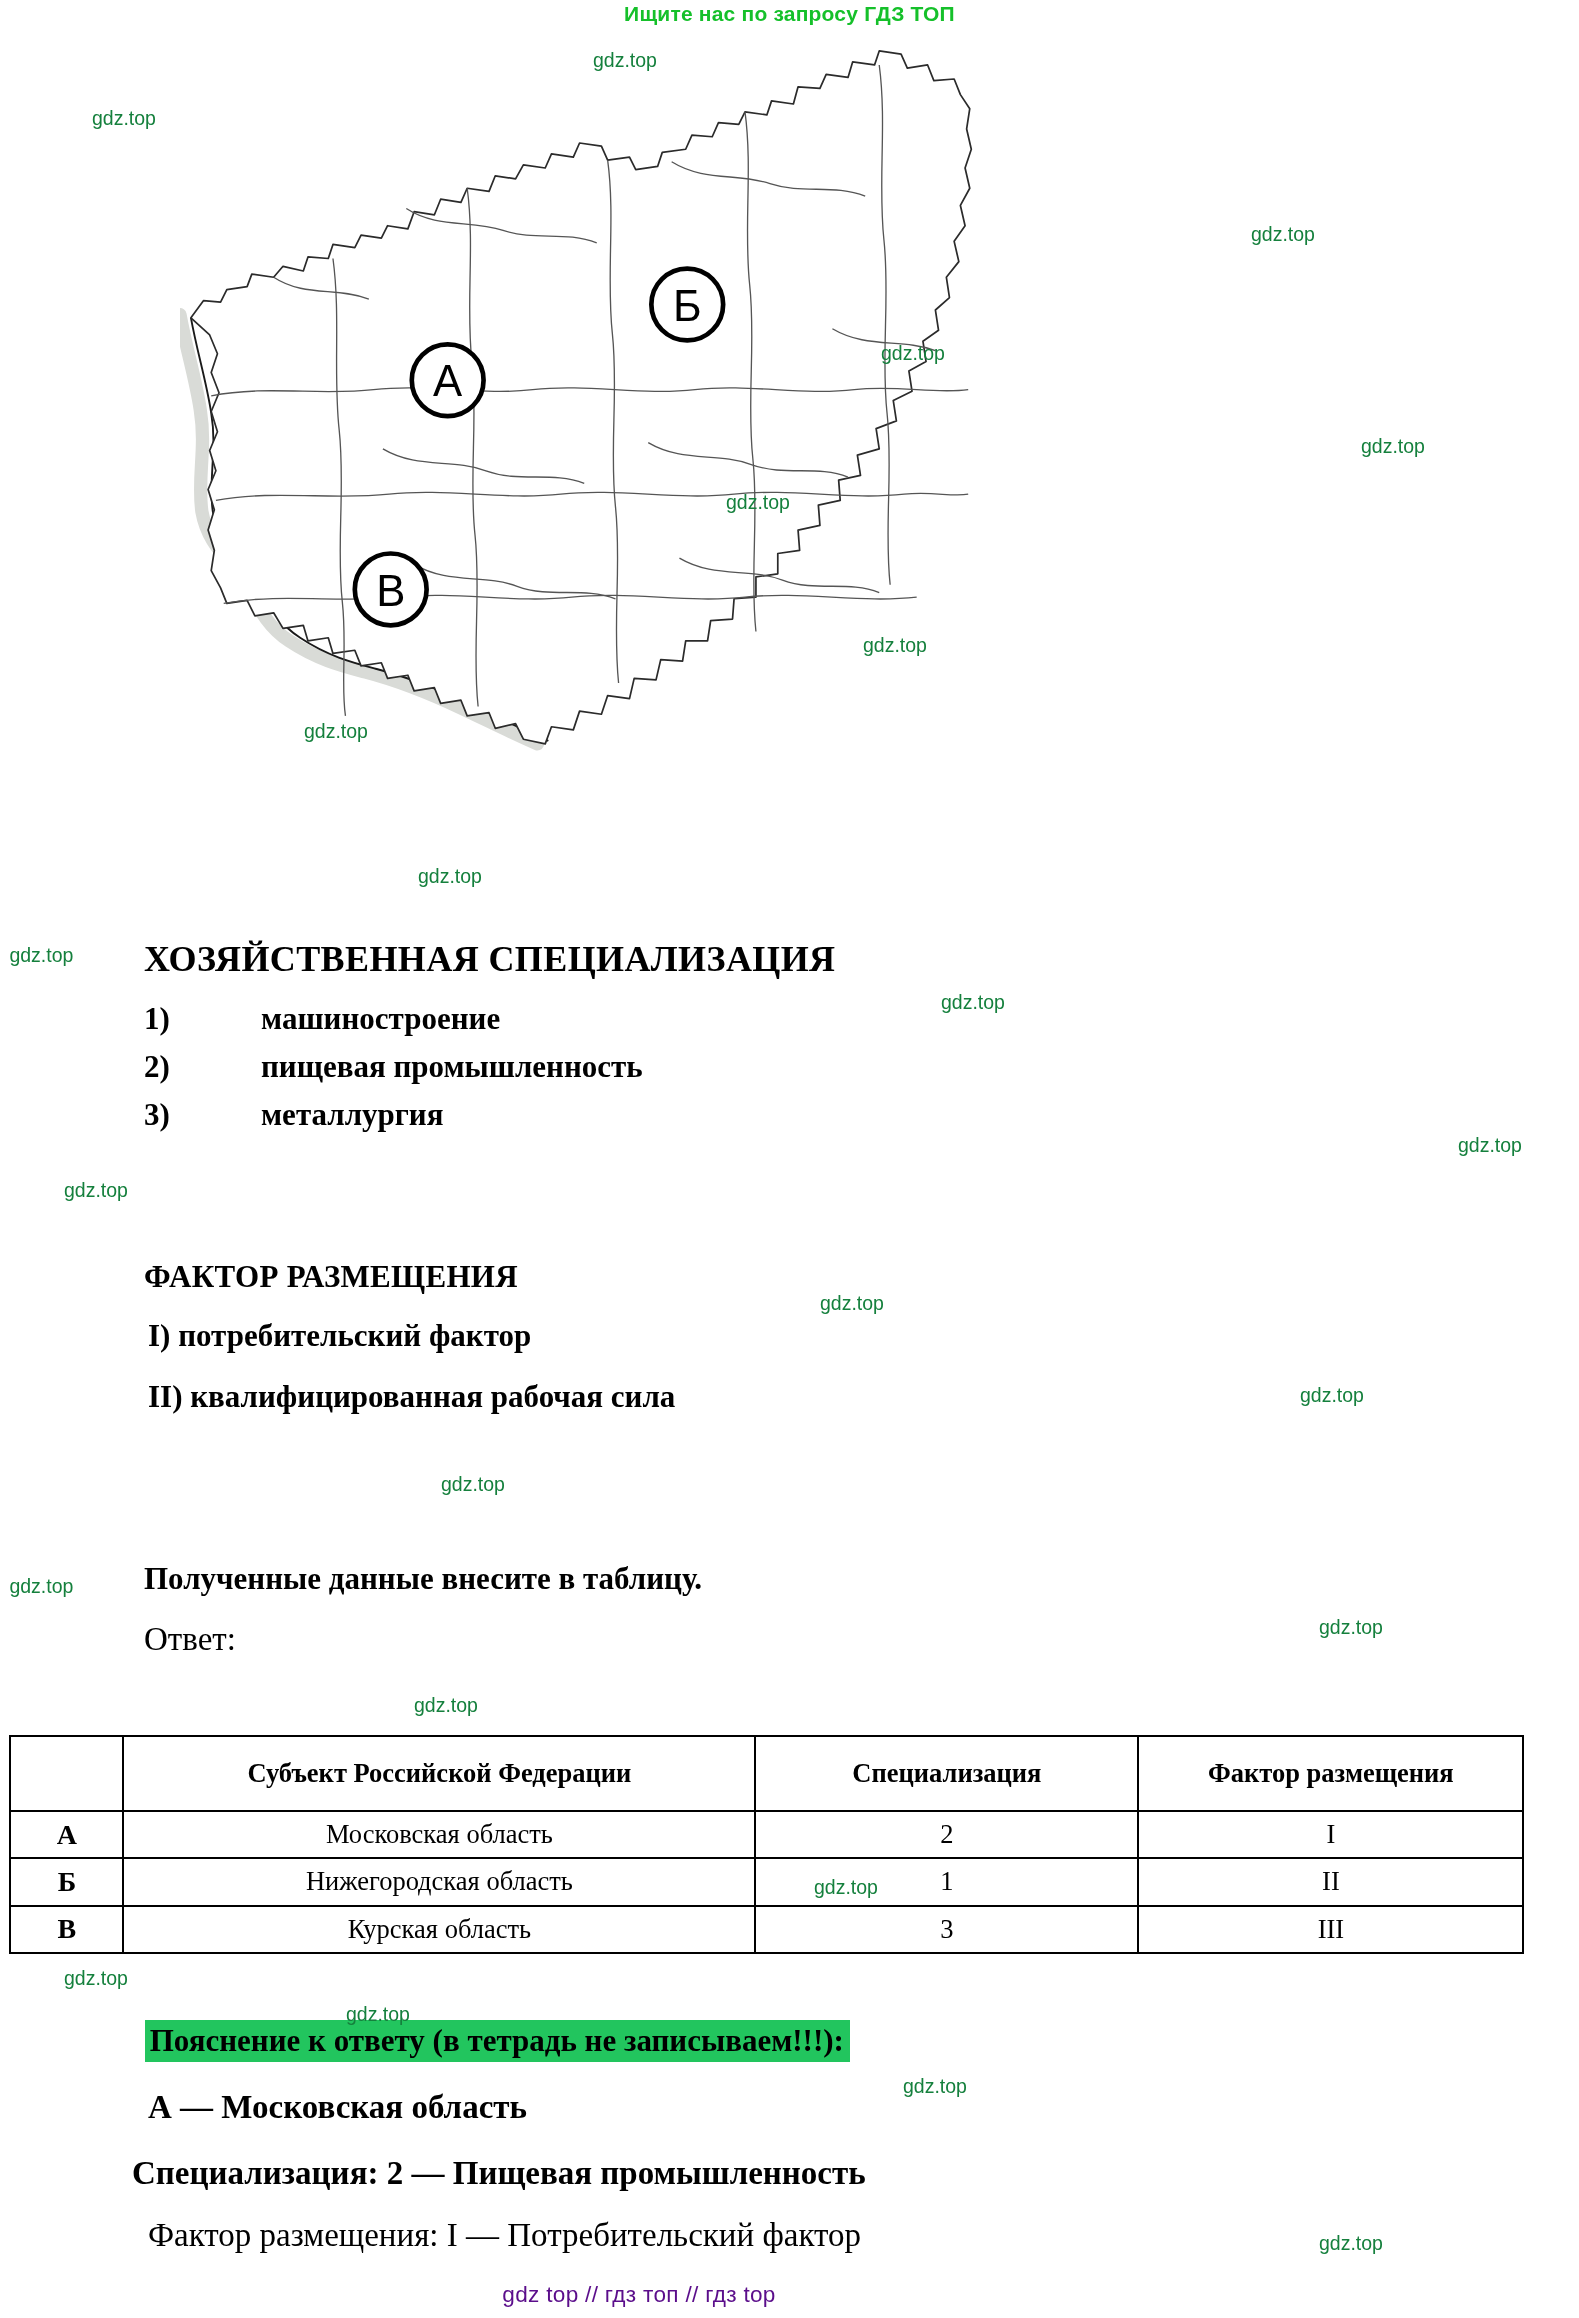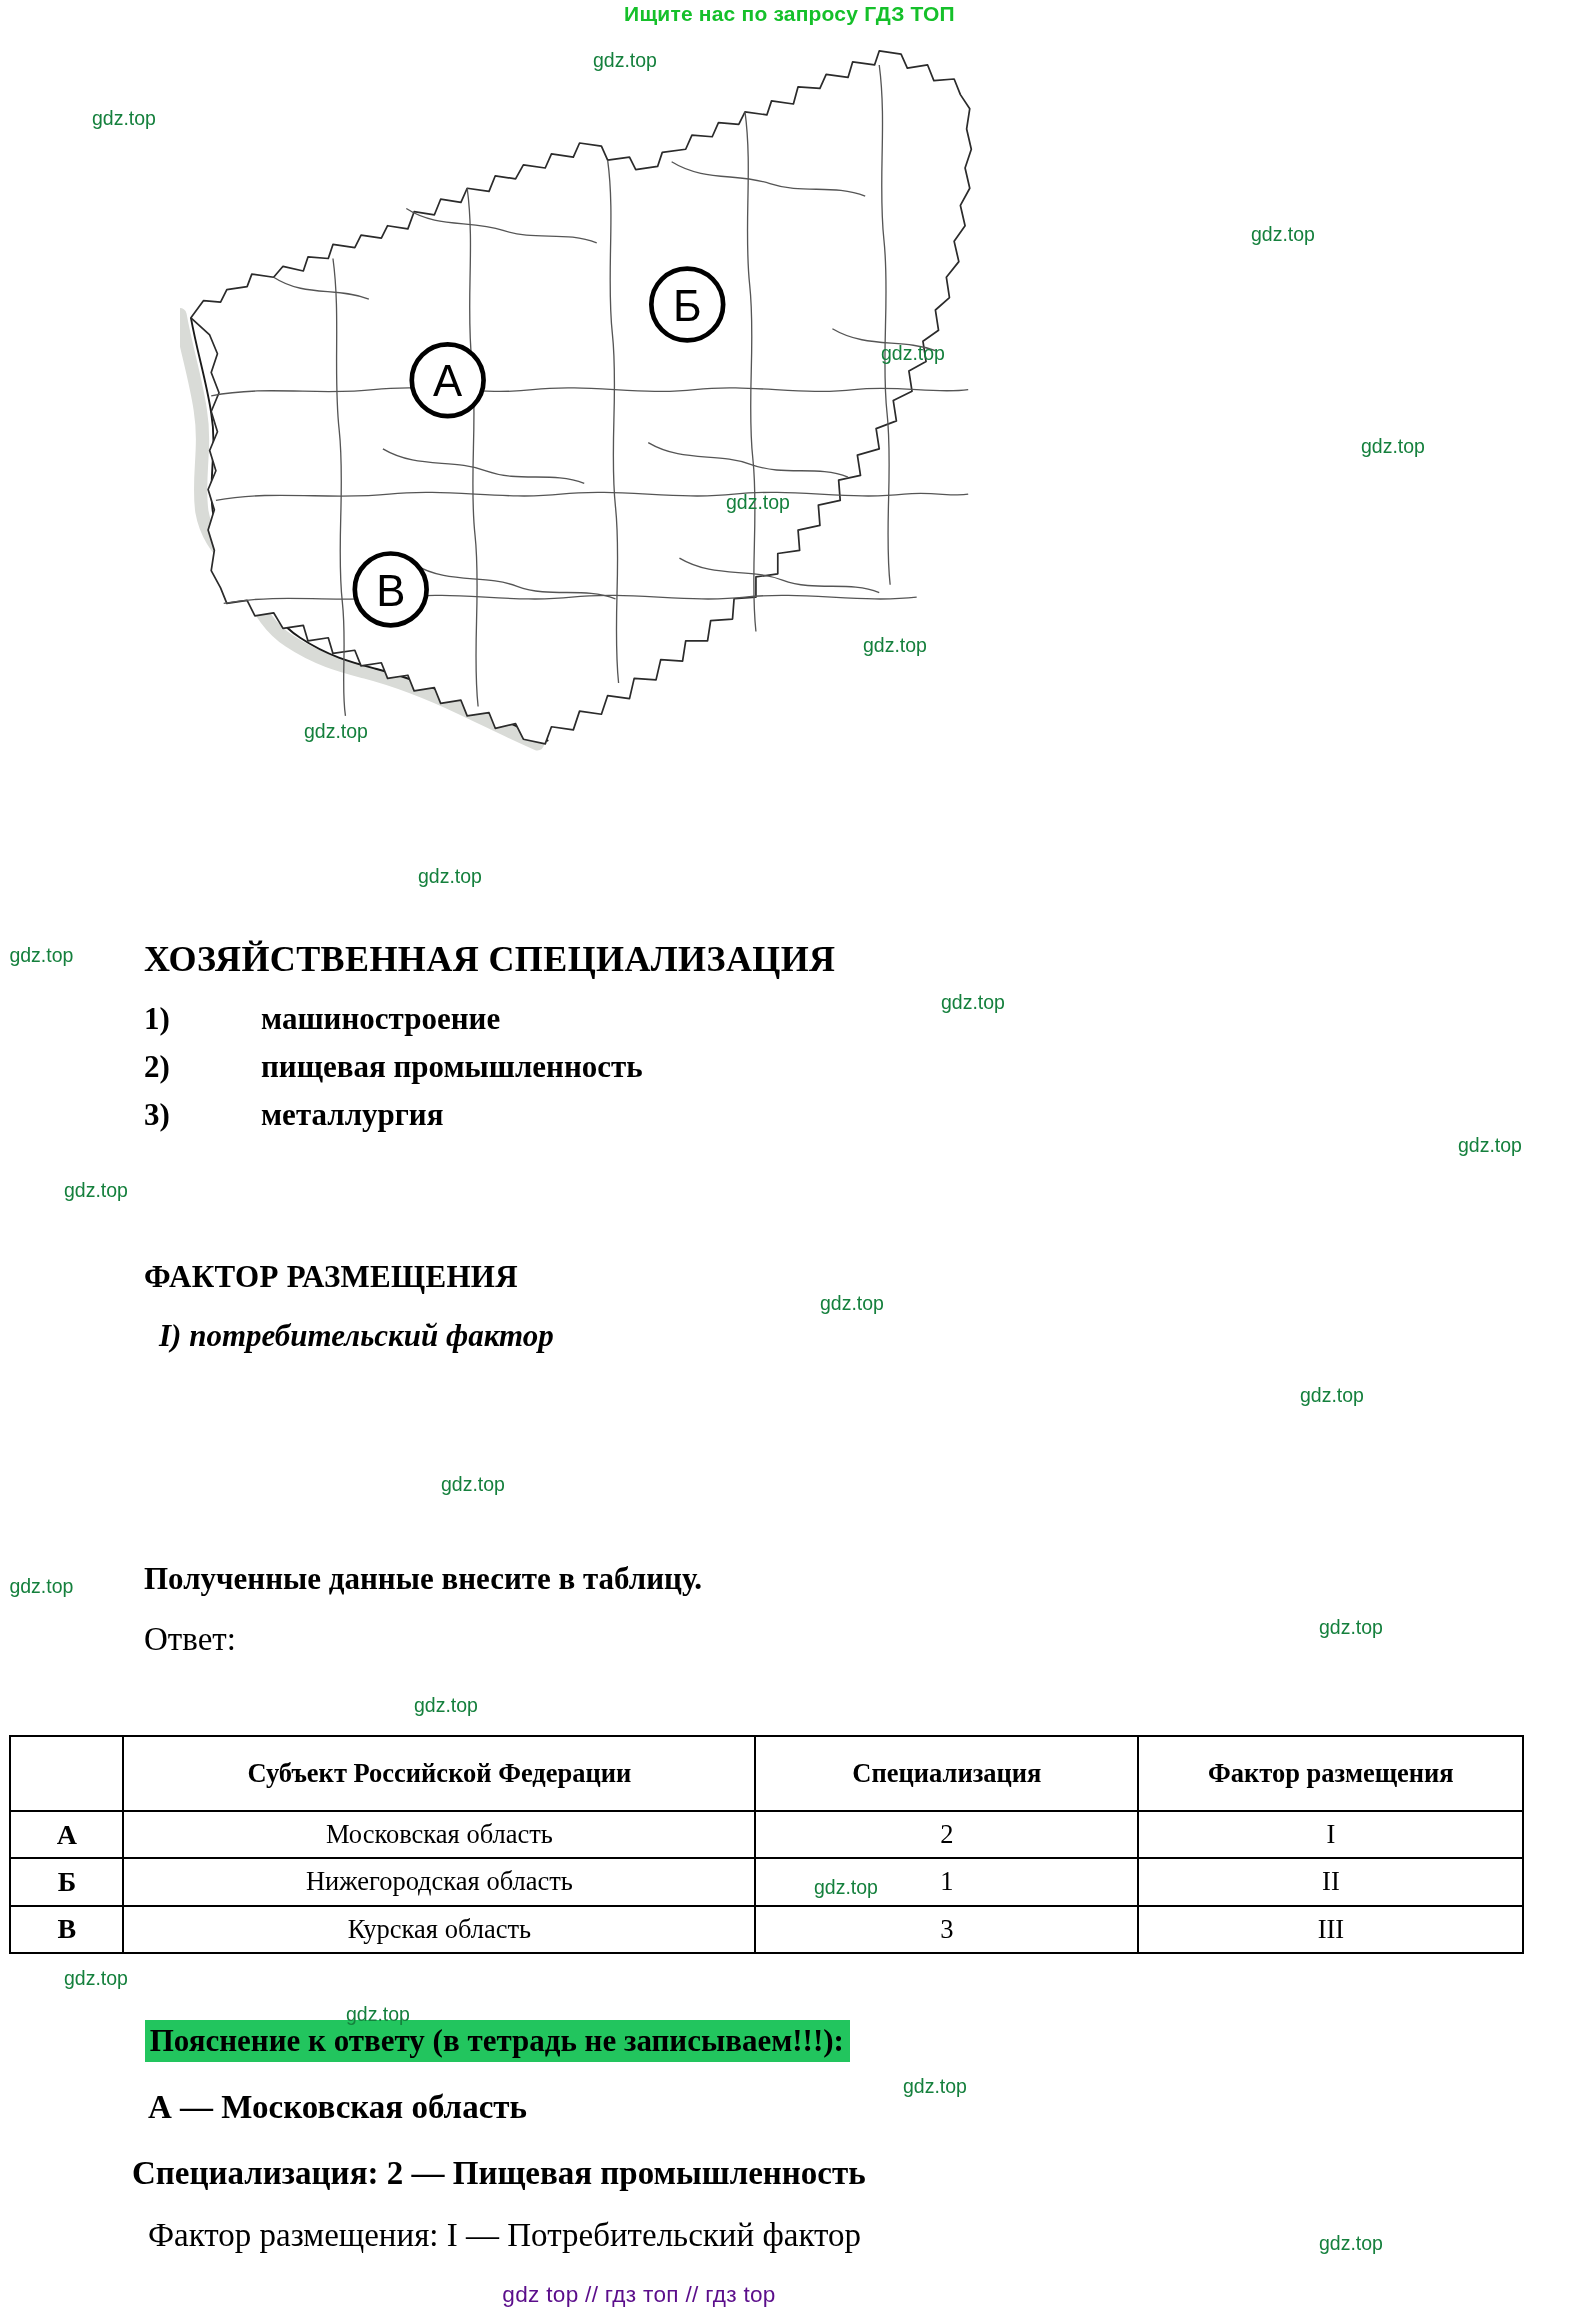--- a/index.html
+++ b/index.html
@@ -80,24 +80,23 @@
     position: absolute;
     left: 144px;
     top: 1259px;
     font-size: 31px;
     font-weight: 700;
     letter-spacing: 0.3px;
     white-space: nowrap;
   }
   .factor-list {
     position: absolute;
-    left: 159px;
+    left: 148px;
     top: 1318px;
     width: 937px;
-    font-style: italic;
   }
   .factor-row {
     font-size: 31px;
     font-weight: 700;
     height: 61px;
     white-space: nowrap;
   }
 
   .note-line {
     position: absolute;
@@ -310,20 +309,21 @@
   <div class="spec-row">
     <span class="spec-num">3)</span>
     <span>металлургия</span>
   </div>
 </div>
 
 <div class="h-factor">ФАКТОР РАЗМЕЩЕНИЯ</div>
 
 <div class="factor-list">
   <div class="factor-row">I) потребительский фактор</div>
+  <div class="factor-row">II) квалифицированная рабочая сила</div>
 </div>
 
 <div class="note-line">Полученные данные внесите в таблицу.</div>
 
 <div class="answer-line">Ответ:</div>
 
 <table class="result-table">
   <colgroup>
     <col class="col-key">
       <col class="col-subj">

